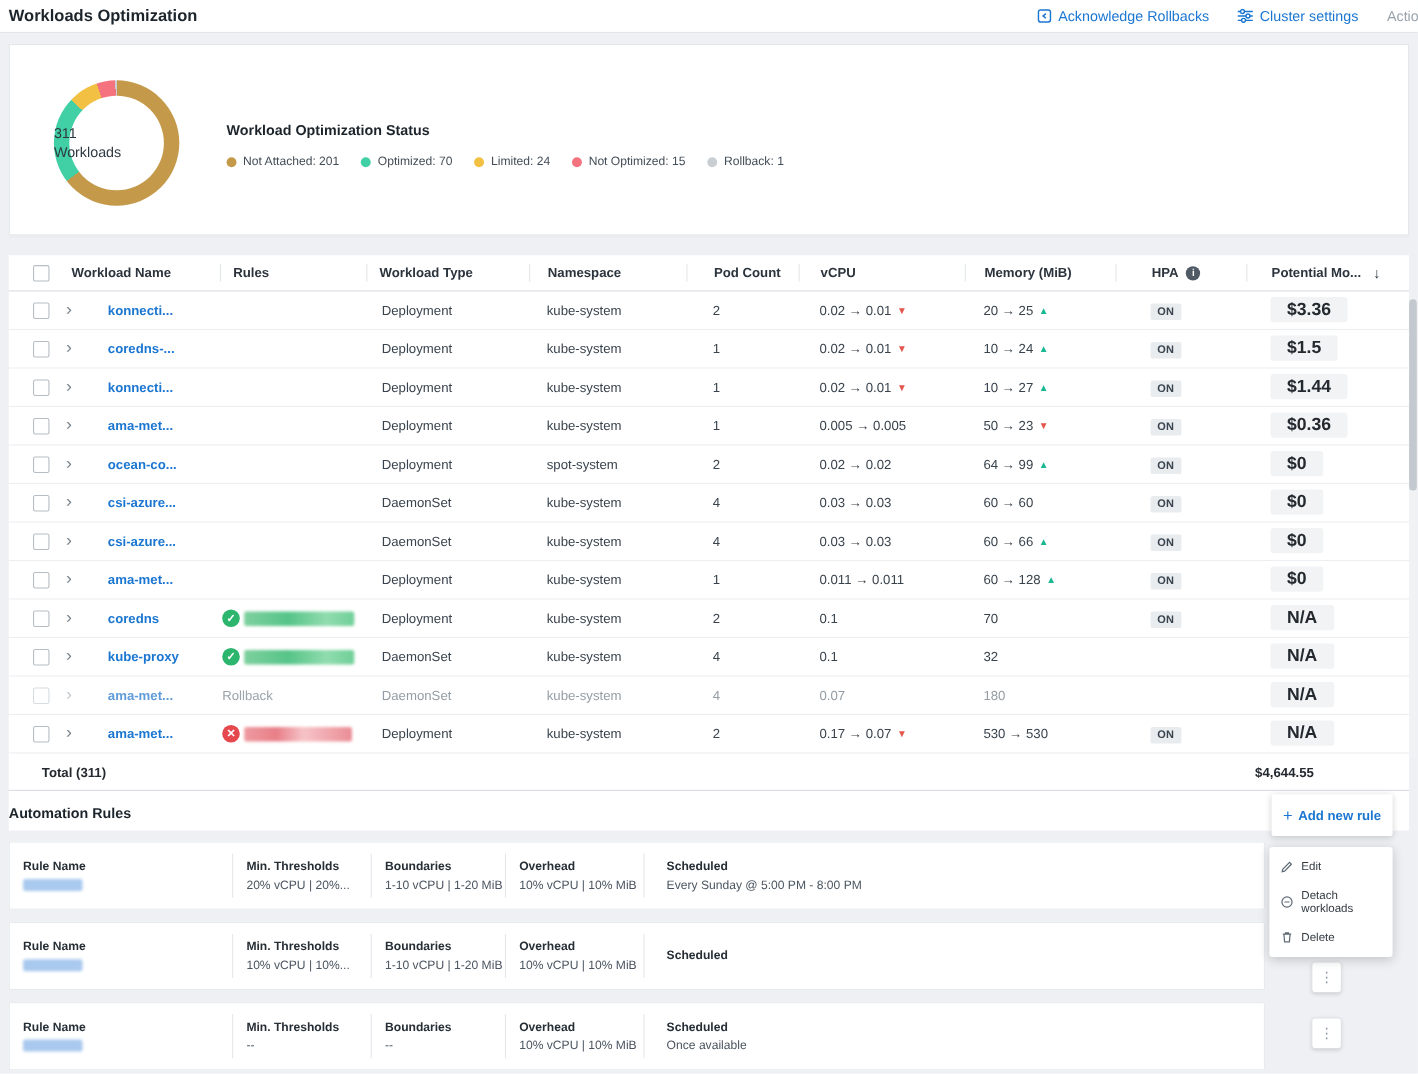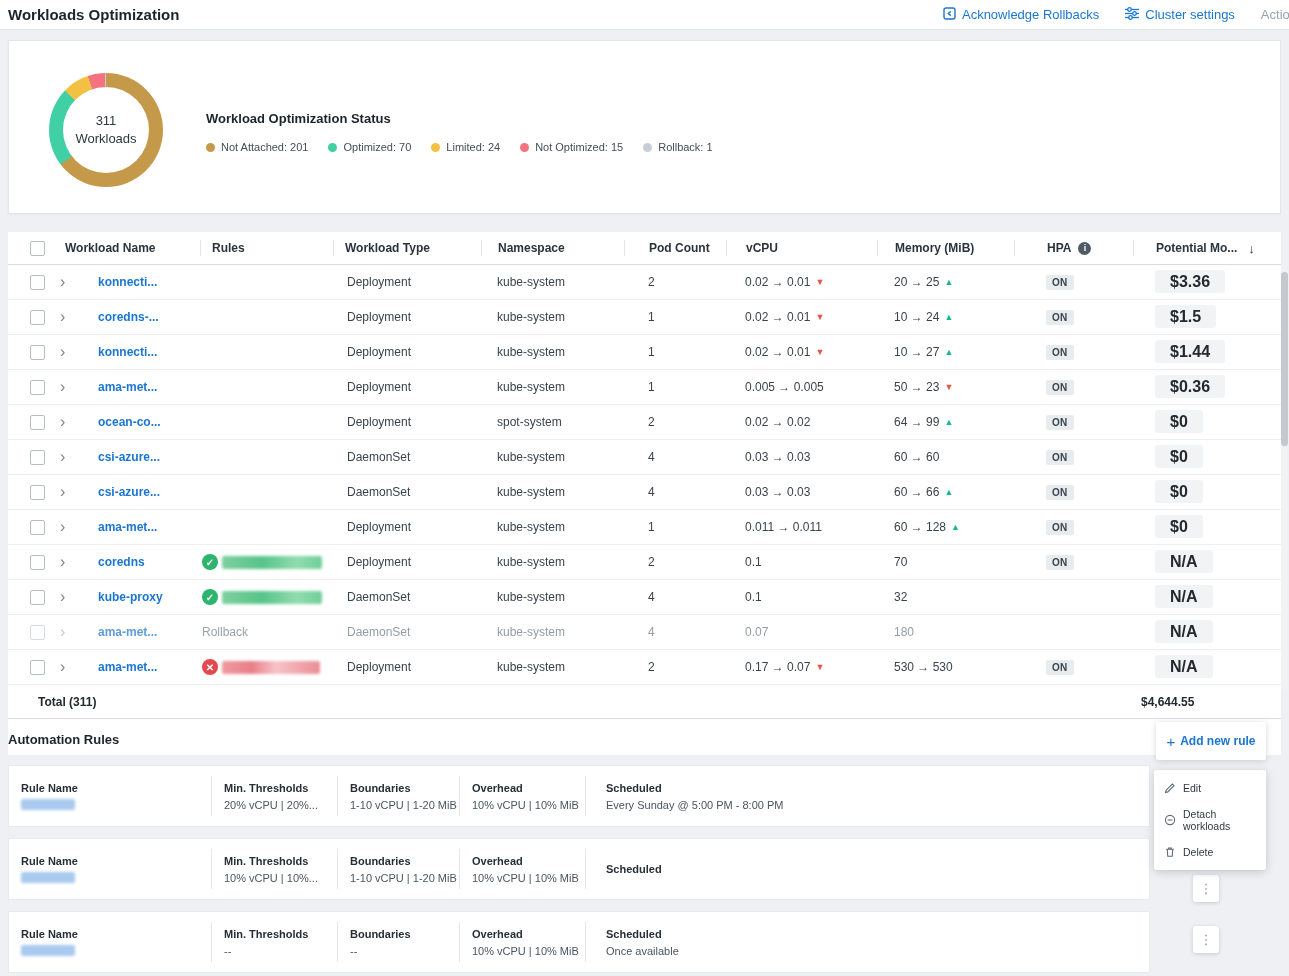--- a/index.html
+++ b/index.html
@@ -7,30 +7,30 @@
   body {
     width:1289px; height:976px; position:relative; overflow:hidden;
     background:#eef0f3; font-family:"Liberation Sans", sans-serif; color:#39434d;
   }
 
   
   .topbar { position:absolute; top:0; left:0; width:1289px; height:30px; background:#fff;
     border-bottom:1px solid #e2e6e9; display:flex; align-items:center; padding-left:8px; }
   .page-title { font-size:15px; font-weight:700; color:#1c242b; }
   .top-actions { margin-left:auto; display:flex; align-items:center; gap:26px; white-space:nowrap; }
-  .top-link { display:flex; align-items:flex-start; gap:6px; color:#1b76d1; font-size:13px; cursor:pointer; }
+  .top-link { display:flex; align-items:center; gap:6px; color:#1b76d1; font-size:13px; cursor:pointer; }
   .top-link.disabled { color:#9aa3ac; margin-right:-8px; }
 
   
   .summary-card { position:absolute; left:8px; top:40px; width:1273px; height:174px; background:#fff;
     border:1px solid #e4e7ea; box-shadow:0 1px 2px rgba(0,0,0,.04); }
   .donut { position:absolute; left:40px; top:32px; width:114px; height:114px; border-radius:50%; }
   .donut::after { content:""; position:absolute; inset:14px; background:#fff; border-radius:50%; }
   .donut-center { position:absolute; inset:0; z-index:1; display:flex; flex-direction:column;
-    align-items:center; justify-content:center; font-size:13px; color:#2e3840; line-height:1.35; }
+    align-items:flex-start; justify-content:center; font-size:13px; color:#2e3840; line-height:1.35; }
   .status-block { position:absolute; left:197px; top:70px; }
   .status-title { font-size:13px; font-weight:700; color:#1c242b; margin-bottom:15px; }
   .legend { display:flex; align-items:center; gap:20px; }
   .legend-item { display:flex; align-items:center; gap:6px; }
   .dot { width:9px; height:9px; border-radius:50%; background:#ccc; }
   .legend-label { font-size:11px; color:#434d57; }
 
   
   .table-card { position:absolute; left:8px; top:232px; width:1273px; height:523px; background:#fff; }
   .thead { display:grid; grid-template-columns:44px 148px 133px 148px 143px 102px 151px 137px 119px 1fr;

